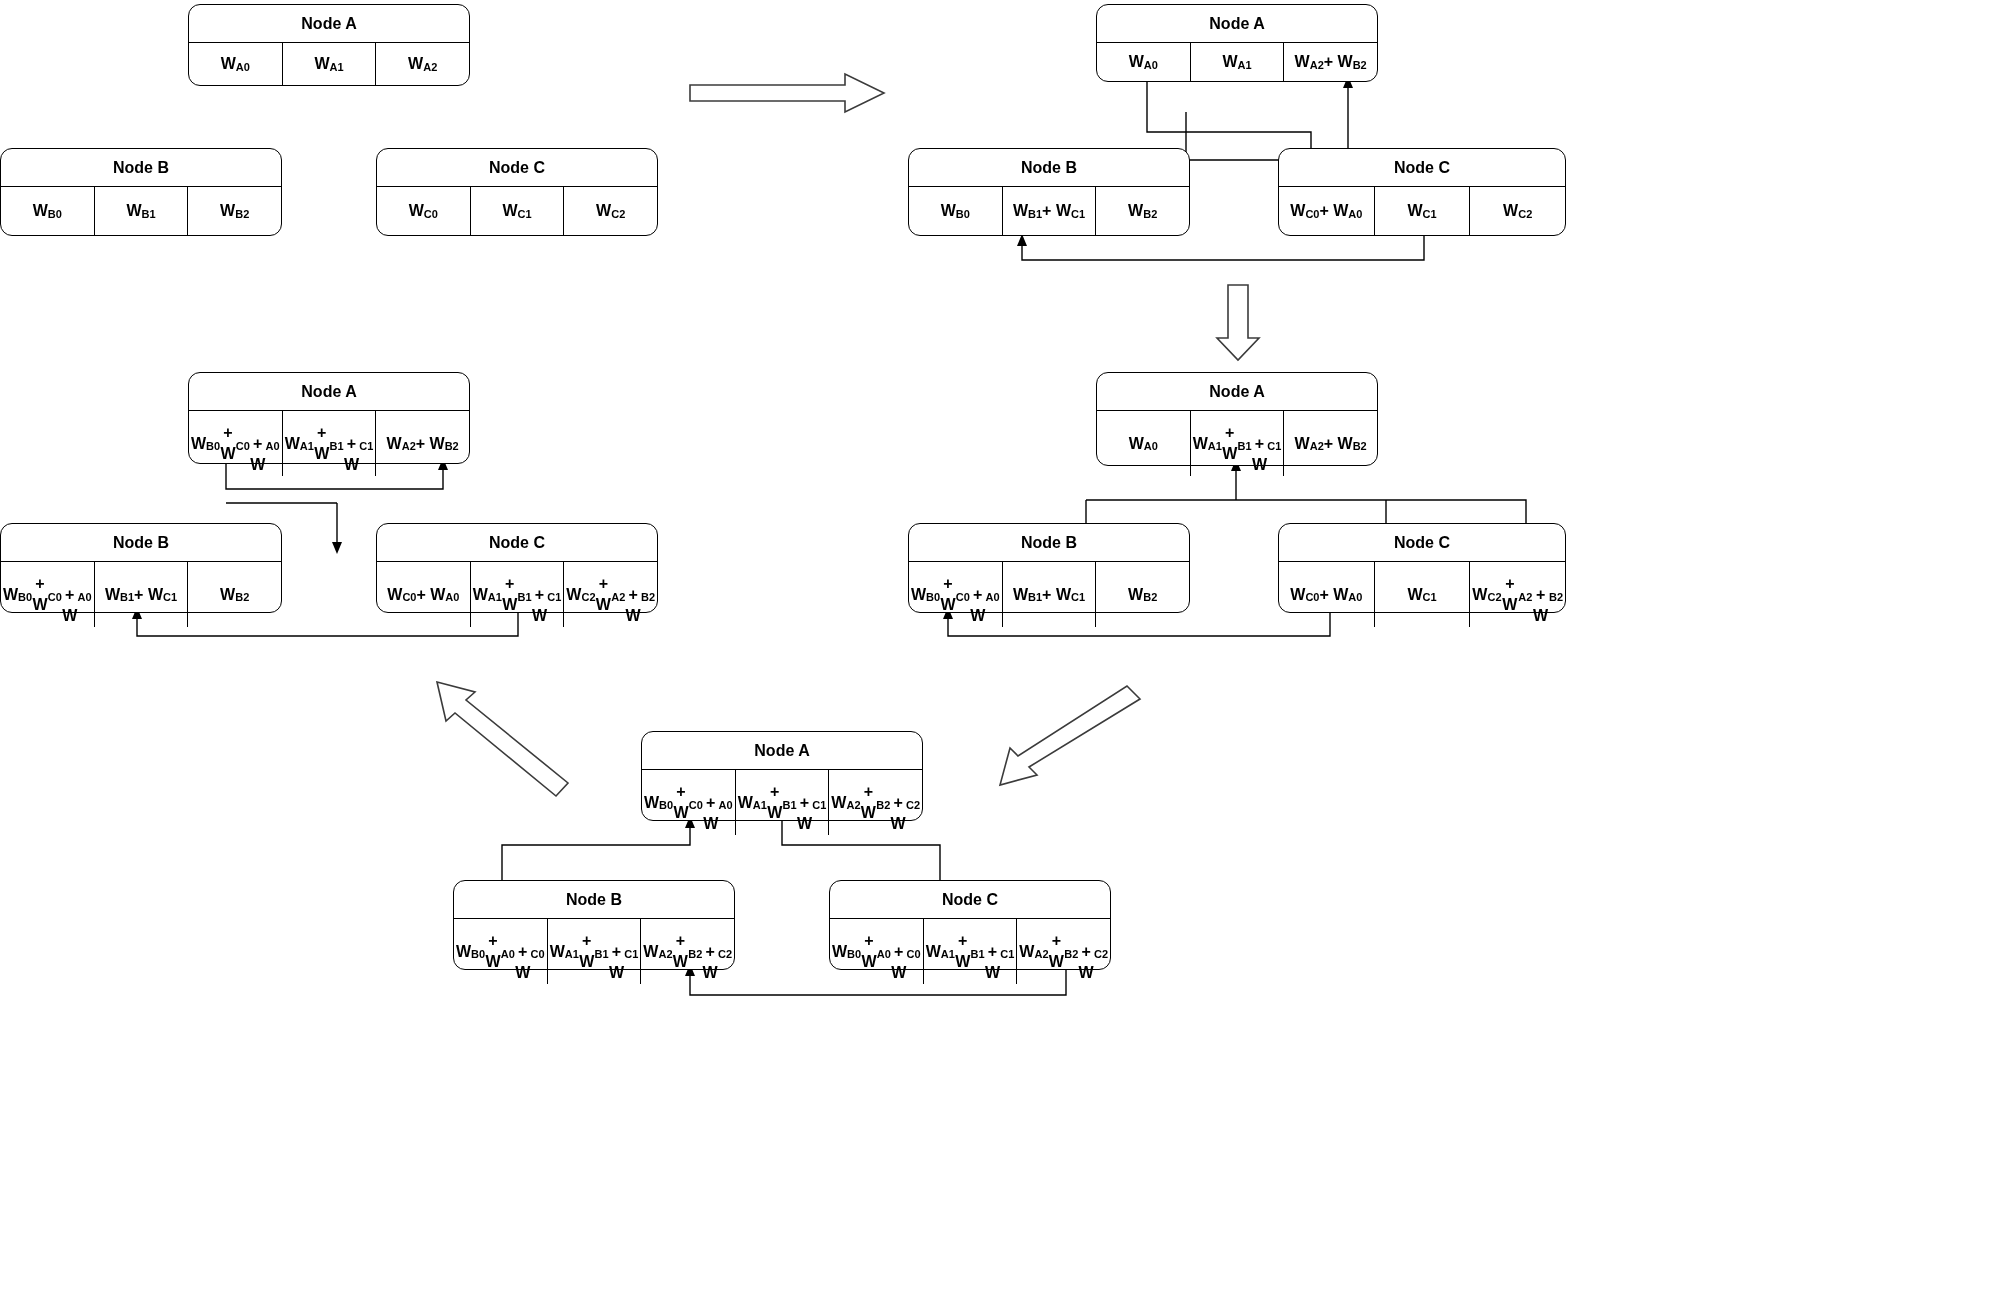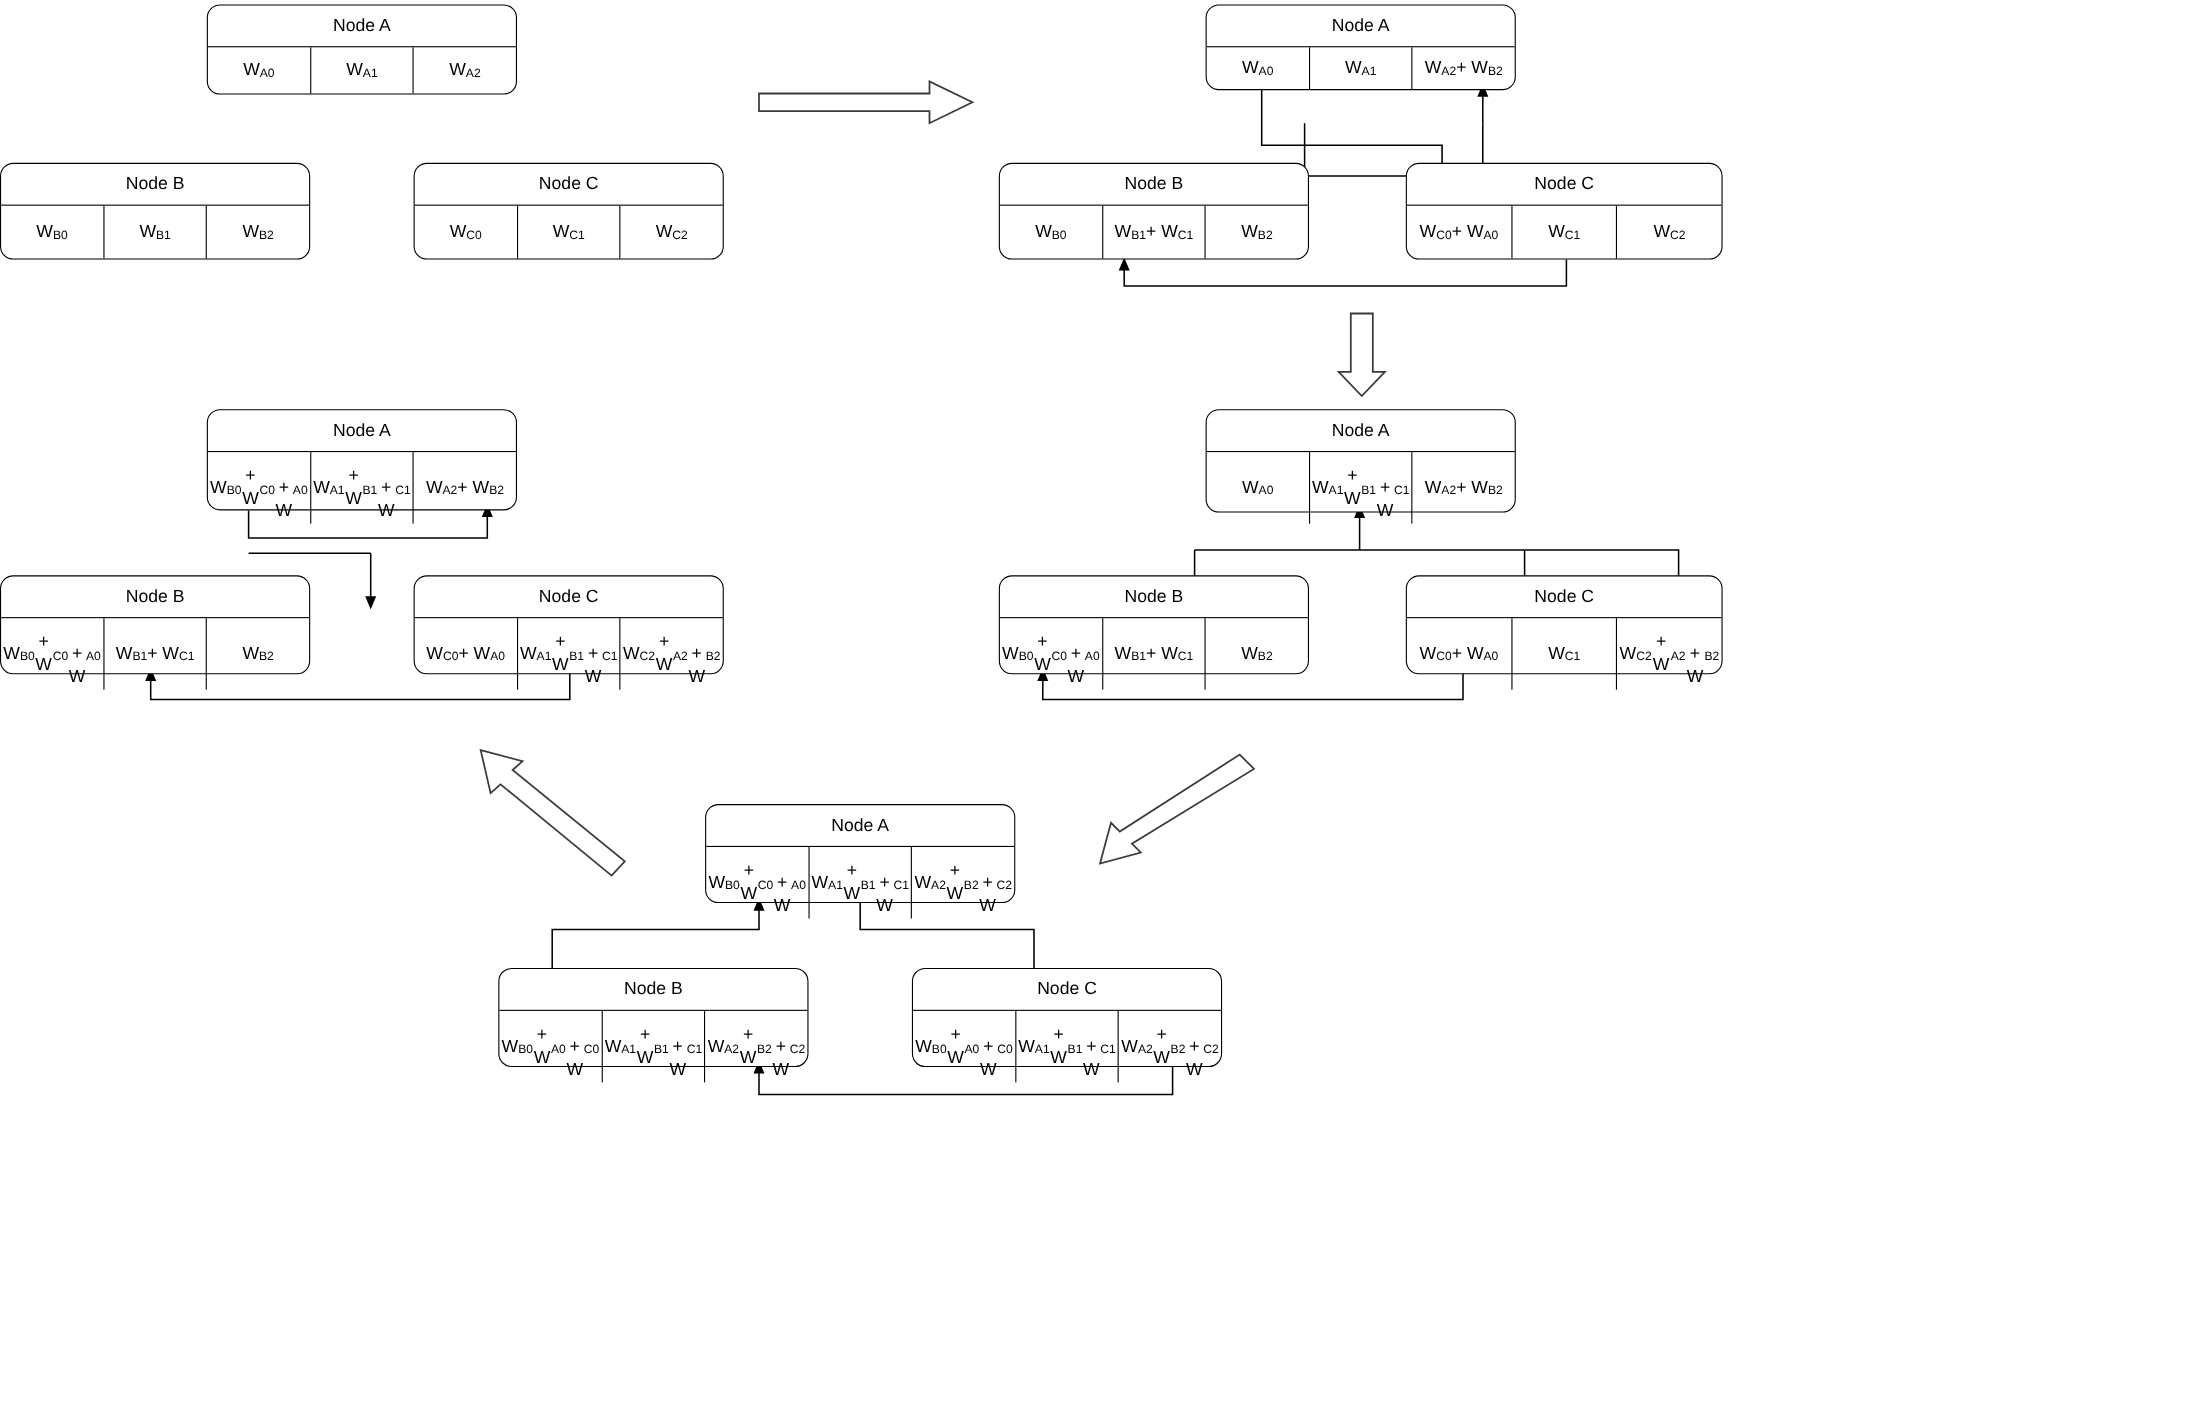--- a/index.html
+++ b/index.html
@@ -6,20 +6,21 @@
   body{
     font-family:"Liberation Sans","DejaVu Sans",sans-serif;
     color:#000000;
   }
   #canvas{
     position:relative;
     width:2005px;
     height:1290px;
     overflow:hidden;
     background:#ffffff;
+    font-weight:bold;
   }
   
   .node{
     position:absolute;
     box-sizing:border-box;
     border:1px solid #000000;
     border-radius:12px;
     background:#ffffff;
     display:flex;
     flex-direction:column;

